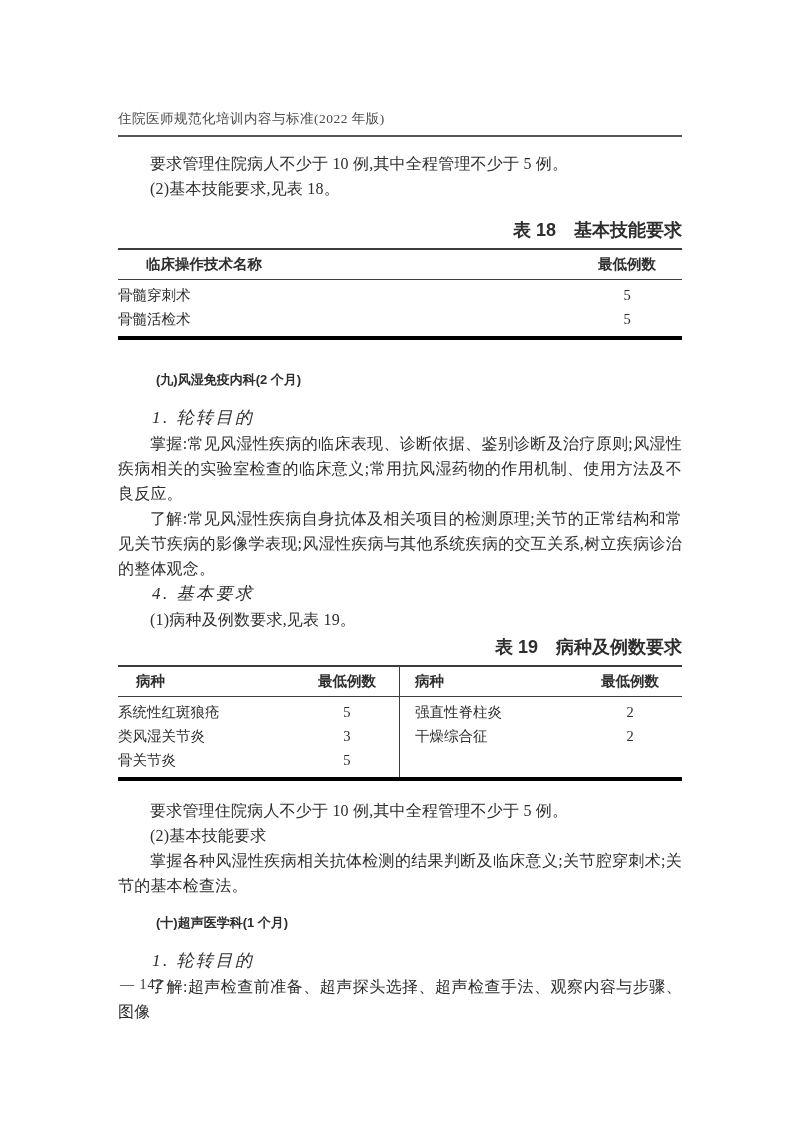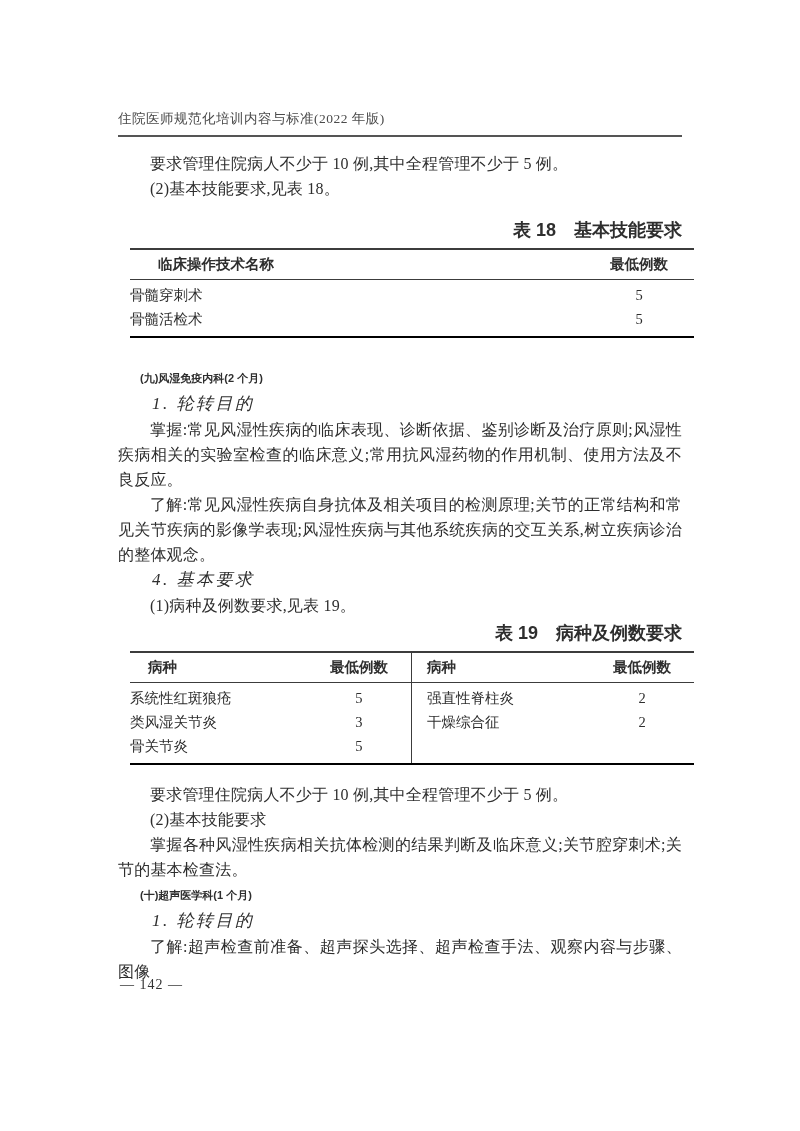--- a/index.html
+++ b/index.html
@@ -37,24 +37,24 @@
     text-align: justify;
     text-indent: 2em;
     margin: 0;
     letter-spacing: 0.2px;
   }
   .para.first { margin-top: 14px; }
   
   .sec-heading {
     font-family: "Liberation Sans", "DejaVu Sans", sans-serif;
     font-weight: bold;
-    font-size: 11px;
+    font-size: 13px;
     line-height: 26px;
     text-indent: 2em;
-    margin: 0;
+    margin: 12px;
   }
   
   .kai-item {
     font-style: italic;
     font-size: 17px;
     line-height: 26px;
     text-indent: 2em;
     letter-spacing: 2.5px;
     margin: 0;
   }
@@ -66,23 +66,22 @@
     text-align: right;
     margin: 0 0 6px 0;
   }
   .cap18 { margin-top: 17px; }
   .cap19 { margin-top: 3px; }
   
   table.tbl {
     width: 100%;
     border-collapse: collapse;
     border-top: 2px solid #3c3c3c;
-    border-bottom: 2px solid #000000;
+    border-bottom: 4px solid #000000;
     font-size: 14.5px;
-    margin-left: 12px;
   }
   table.tbl thead th {
     font-family: "Liberation Sans", "DejaVu Sans", sans-serif;
     font-weight: bold;
     font-size: 14.5px;
     border-bottom: 1px solid #3c3c3c;
     padding: 5px 0 5px 0;
     text-align: left;
   }
   table.tbl td {

